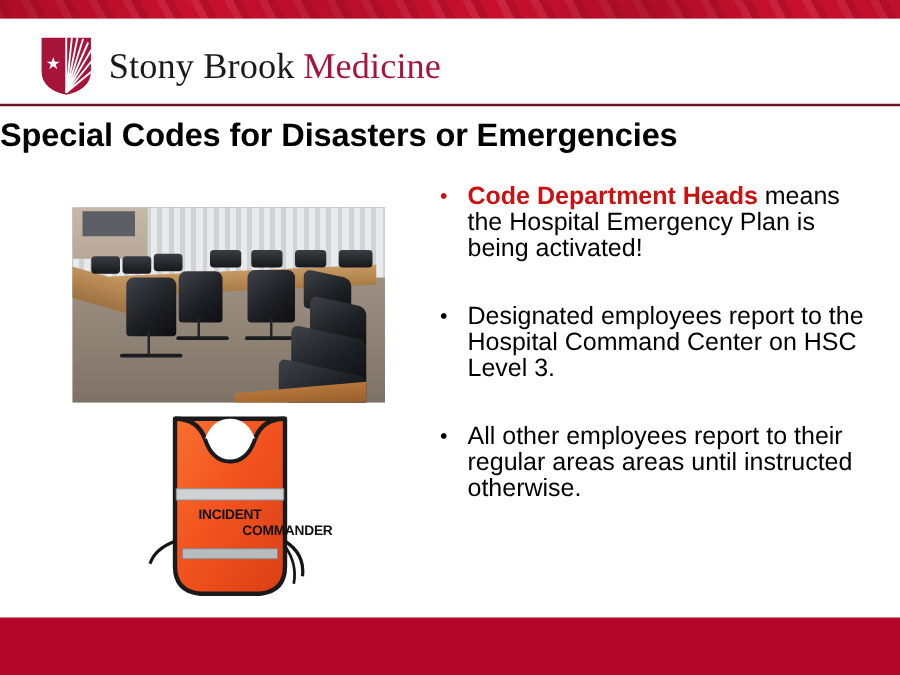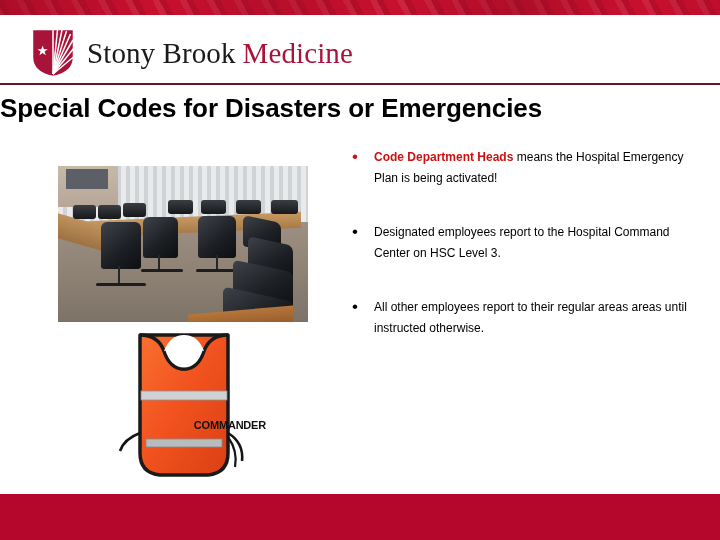--- a/index.html
+++ b/index.html
@@ -222,21 +222,21 @@
   .bullet-dot {
     flex: none;
     width: 22px;
     font-size: 17px;
     line-height: 20px;
     color: #000000;
   }
   .bullet-dot.red { color: #cc1111; }
   .bullet-text {
     flex: 1;
-    font-size: 12px;
+    font-size: 20px;
     line-height: 21px;
     color: #000000;
   }
   .lead-red {
     color: #cc1111;
     font-weight: bold;
   }
 
   
   .bottom-bar {
@@ -338,20 +338,21 @@
       <path d="M62,26 Q68,44 82,44 Q96,44 102,26" fill="none" stroke="#1a1a1a" stroke-width="3"></path>
 
       <rect x="39" y="66" width="86" height="9" fill="#cfd2d4" stroke="#8e9295" stroke-width="0.8"></rect>
       <rect x="39" y="66" width="86" height="9" fill="url(#refl)"></rect>
       <rect x="44" y="114" width="76" height="8" fill="#b9bcbf" stroke="#85888b" stroke-width="0.8"></rect>
 
       <path d="M38,108 Q22,114 18,126" fill="none" stroke="#151515" stroke-width="2.6"></path>
       <path d="M126,108 Q142,118 140,136" fill="none" stroke="#151515" stroke-width="2.6"></path>
       <path d="M126,112 Q136,126 133,142" fill="none" stroke="#151515" stroke-width="2.2"></path>
     </svg>
+    <div class="vest-label vest-label-1">INCIDENT</div>
     <div class="vest-label vest-label-2">COMMANDER</div>
   </div>
 
   <div class="bullets">
 
     <div class="bullet-item">
       <div class="bullet-dot red">•</div>
       <div class="bullet-text"><span class="lead-red">Code Department Heads</span><span> means the Hospital Emergency Plan is being activated!</span></div>
     </div>
 

